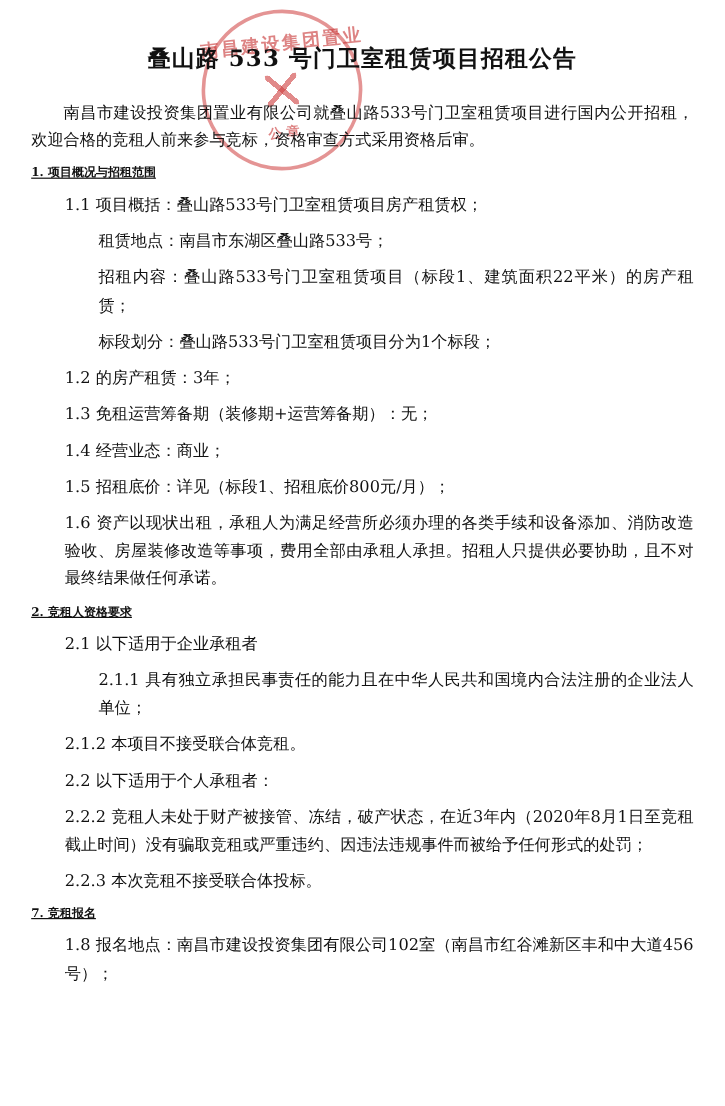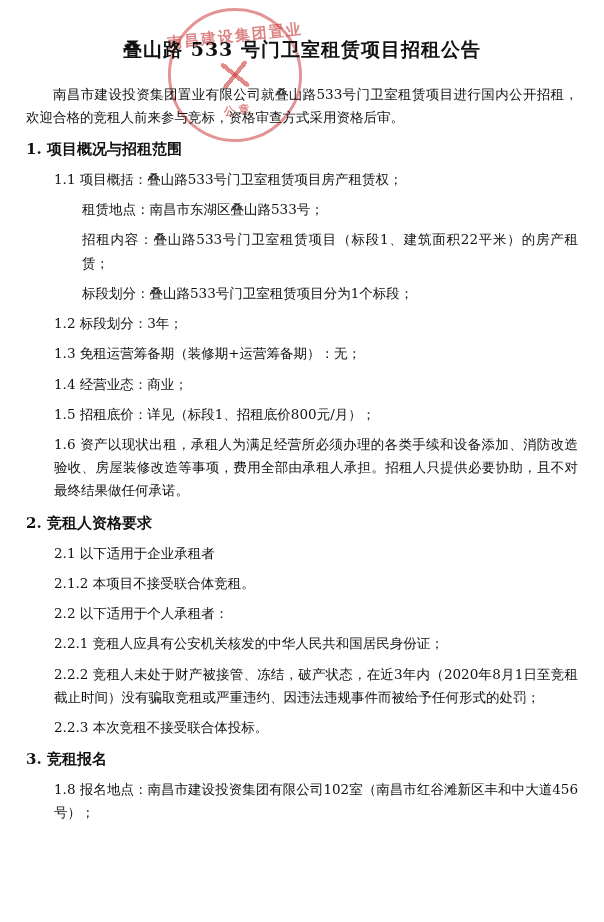--- a/index.html
+++ b/index.html
@@ -83,23 +83,24 @@
     font-size: 13.5px;
     line-height: 1.72;
     text-align: justify;
   }
   .indent2 {
     text-indent: 2em;
     margin-top: 20px;
   }
   .sec-head {
     font-weight: bold;
-    font-size: 15px;
+    font-size: 10px;
     margin: 8px 0 7px 0;
     line-height: 1.6;
+    text-decoration: underline;
   }
   .lv2 {
     margin-left: 28px;
   }
   .hang {
     margin-left: 56px;
   }
 </style>
 </head>
 <body>
@@ -127,21 +128,21 @@
       <span>租赁地点：南昌市东湖区叠山路533号；</span>
     </p>
     <p class="hang">
       <span>招租内容：叠山路533号门卫室租赁项目（标段1、建筑面积22平米）的房产租赁；</span>
     </p>
     <p class="hang">
       <span>标段划分：叠山路533号门卫室租赁项目分为1个标段；</span>
     </p>
     <p class="lv2">
       <span>1.2</span>
-      <span>标段划分：3年；</span>
+      <span>的房产租赁：3年；</span>
     </p>
     <p class="lv2">
       <span>1.3</span>
       <span>免租运营筹备期（装修期+运营筹备期）：无；</span>
     </p>
     <p class="lv2">
       <span>1.4</span>
       <span>经营业态：商业；</span>
     </p>
     <p class="lv2">
@@ -152,42 +153,42 @@
       <span>1.6</span>
       <span>资产以现状出租，承租人为满足经营所必须办理的各类手续和设备添加、消防改造验收、房屋装修改造等事项，费用全部由承租人承担。招租人只提供必要协助，且不对最终结果做任何承诺。</span>
     </p>
 
     <div class="sec-head">2. 竞租人资格要求</div>
 
     <p class="lv2">
       <span>2.1</span>
       <span>以下适用于企业承租者</span>
     </p>
+    <p class="hang">
+      <span>2.1.1</span>
+      <span>具有独立承担民事责任的能力且在中华人民共和国境内合法注册的企业法人单位；</span>
+    </p>
     <p class="lv2">
       <span>2.1.2</span>
       <span>本项目不接受联合体竞租。</span>
     </p>
     <p class="lv2">
       <span>2.2</span>
       <span>以下适用于个人承租者：</span>
-    </p>
-    <p class="lv2">
-      <span>2.2.1</span>
-      <span>竞租人应具有公安机关核发的中华人民共和国居民身份证；</span>
     </p>
     <p class="lv2">
       <span>2.2.2</span>
       <span>竞租人未处于财产被接管、冻结，破产状态，在近3年内（2020年8月1日至竞租截止时间）没有骗取竞租或严重违约、因违法违规事件而被给予任何形式的处罚；</span>
     </p>
     <p class="lv2">
       <span>2.2.3</span>
       <span>本次竞租不接受联合体投标。</span>
     </p>
 
-    <div class="sec-head">3. 竞租报名</div>
+    <div class="sec-head">7. 竞租报名</div>
 
     <p class="lv2">
       <span>1.8</span>
       <span>报名地点：南昌市建设投资集团有限公司102室（南昌市红谷滩新区丰和中大道456号）；</span>
     </p>
 
   </div>
 </div>
 
 </body></html>

